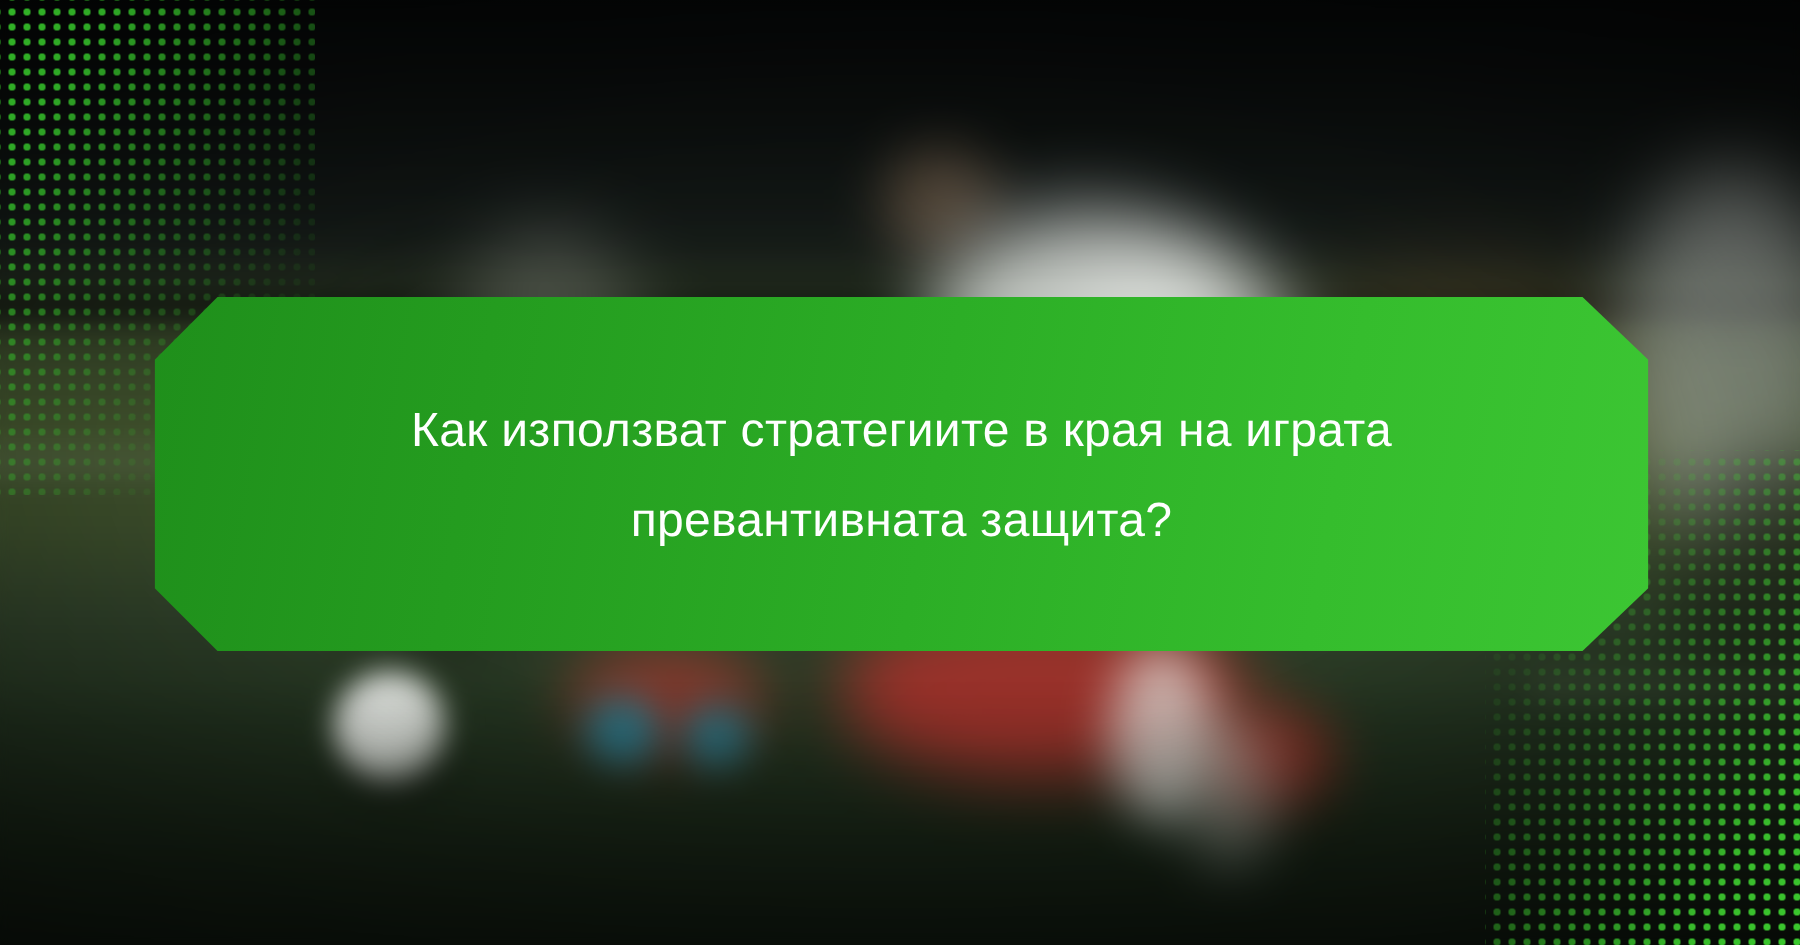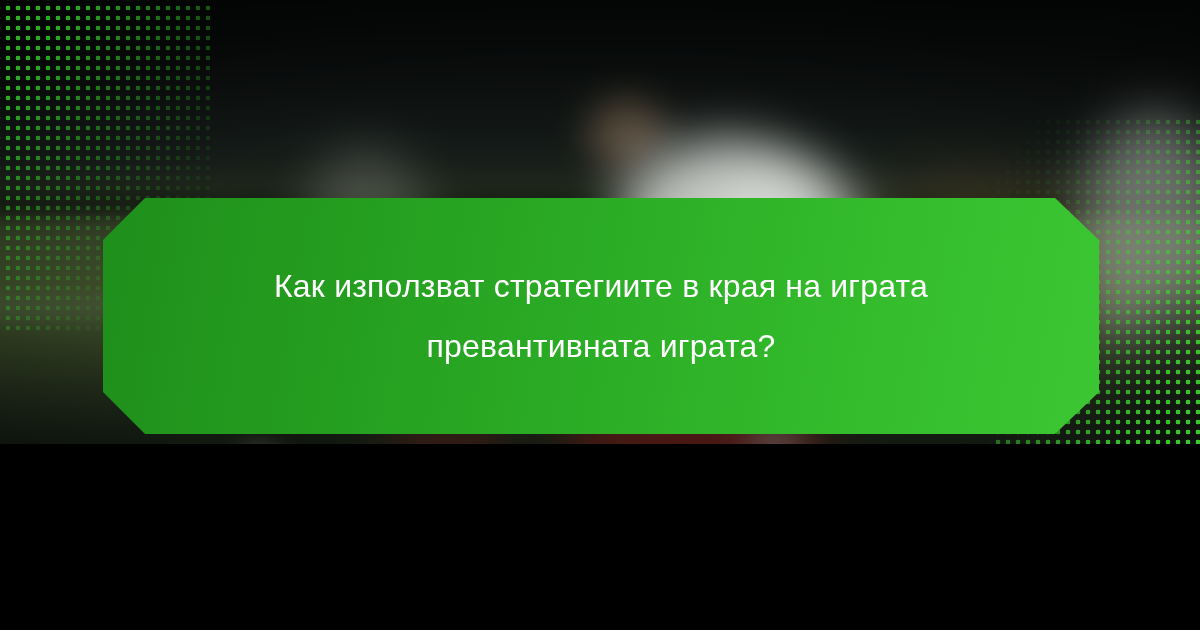--- a/index.html
+++ b/index.html
@@ -3,21 +3,21 @@
 <meta charset="utf-8">
 <style>
   html, body {
     margin: 0;
     padding: 0;
     background: #000;
   }
   #stage {
     position: relative;
     width: 1200px;
-    height: 444px;
+    height: 630px;
     overflow: hidden;
     background: #0d0f0d;
     font-family: "Liberation Sans", "DejaVu Sans", sans-serif;
   }
 
   
   .bg-layer {
     position: absolute;
     inset: 0;
     overflow: hidden;
@@ -191,17 +191,17 @@
     <div class="bg-blur-veil"></div>
     <div class="bg-vignette"></div>
   </div>
 
   <div class="dots dots-tl"></div>
   <div class="dots dots-br"></div>
 
   <div class="banner">
     <div class="banner-inner">
       <div class="banner-title">Как използват стратегиите в края на играта</div>
-      <div class="banner-title">превантивната играта?</div>
+      <div class="banner-title">превантивната защита?</div>
     </div>
   </div>
 
 </div>
 
 </body></html>

